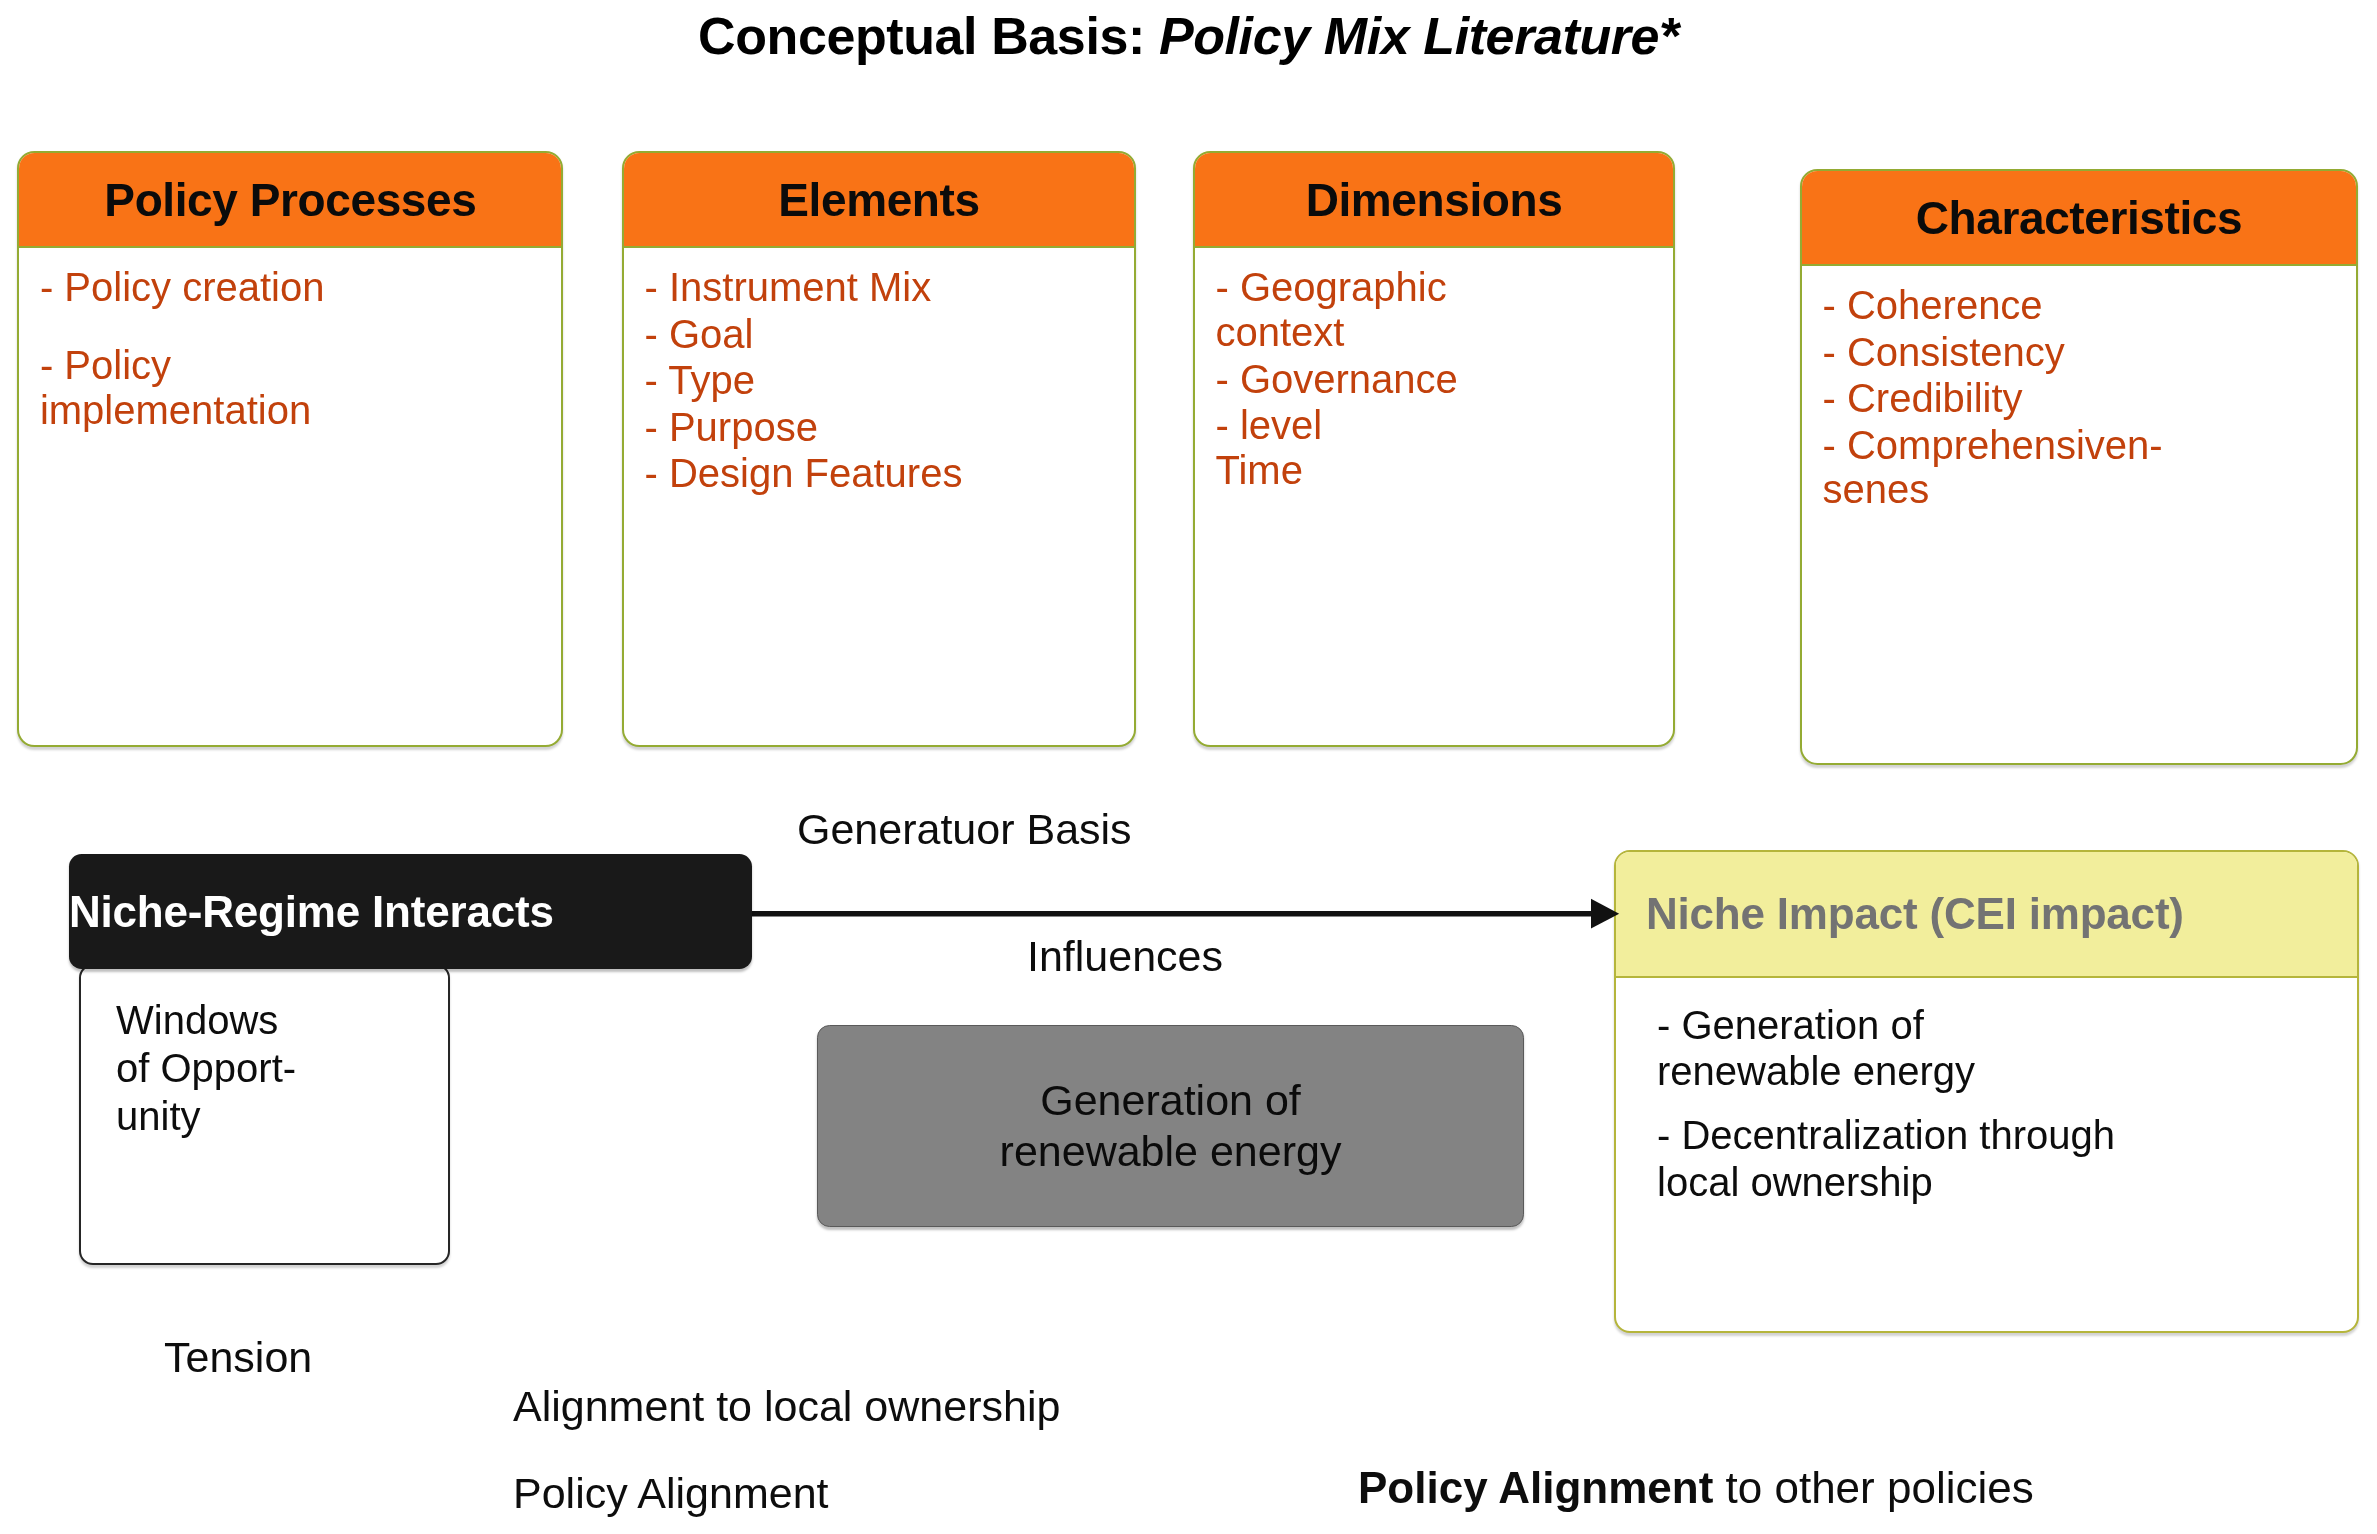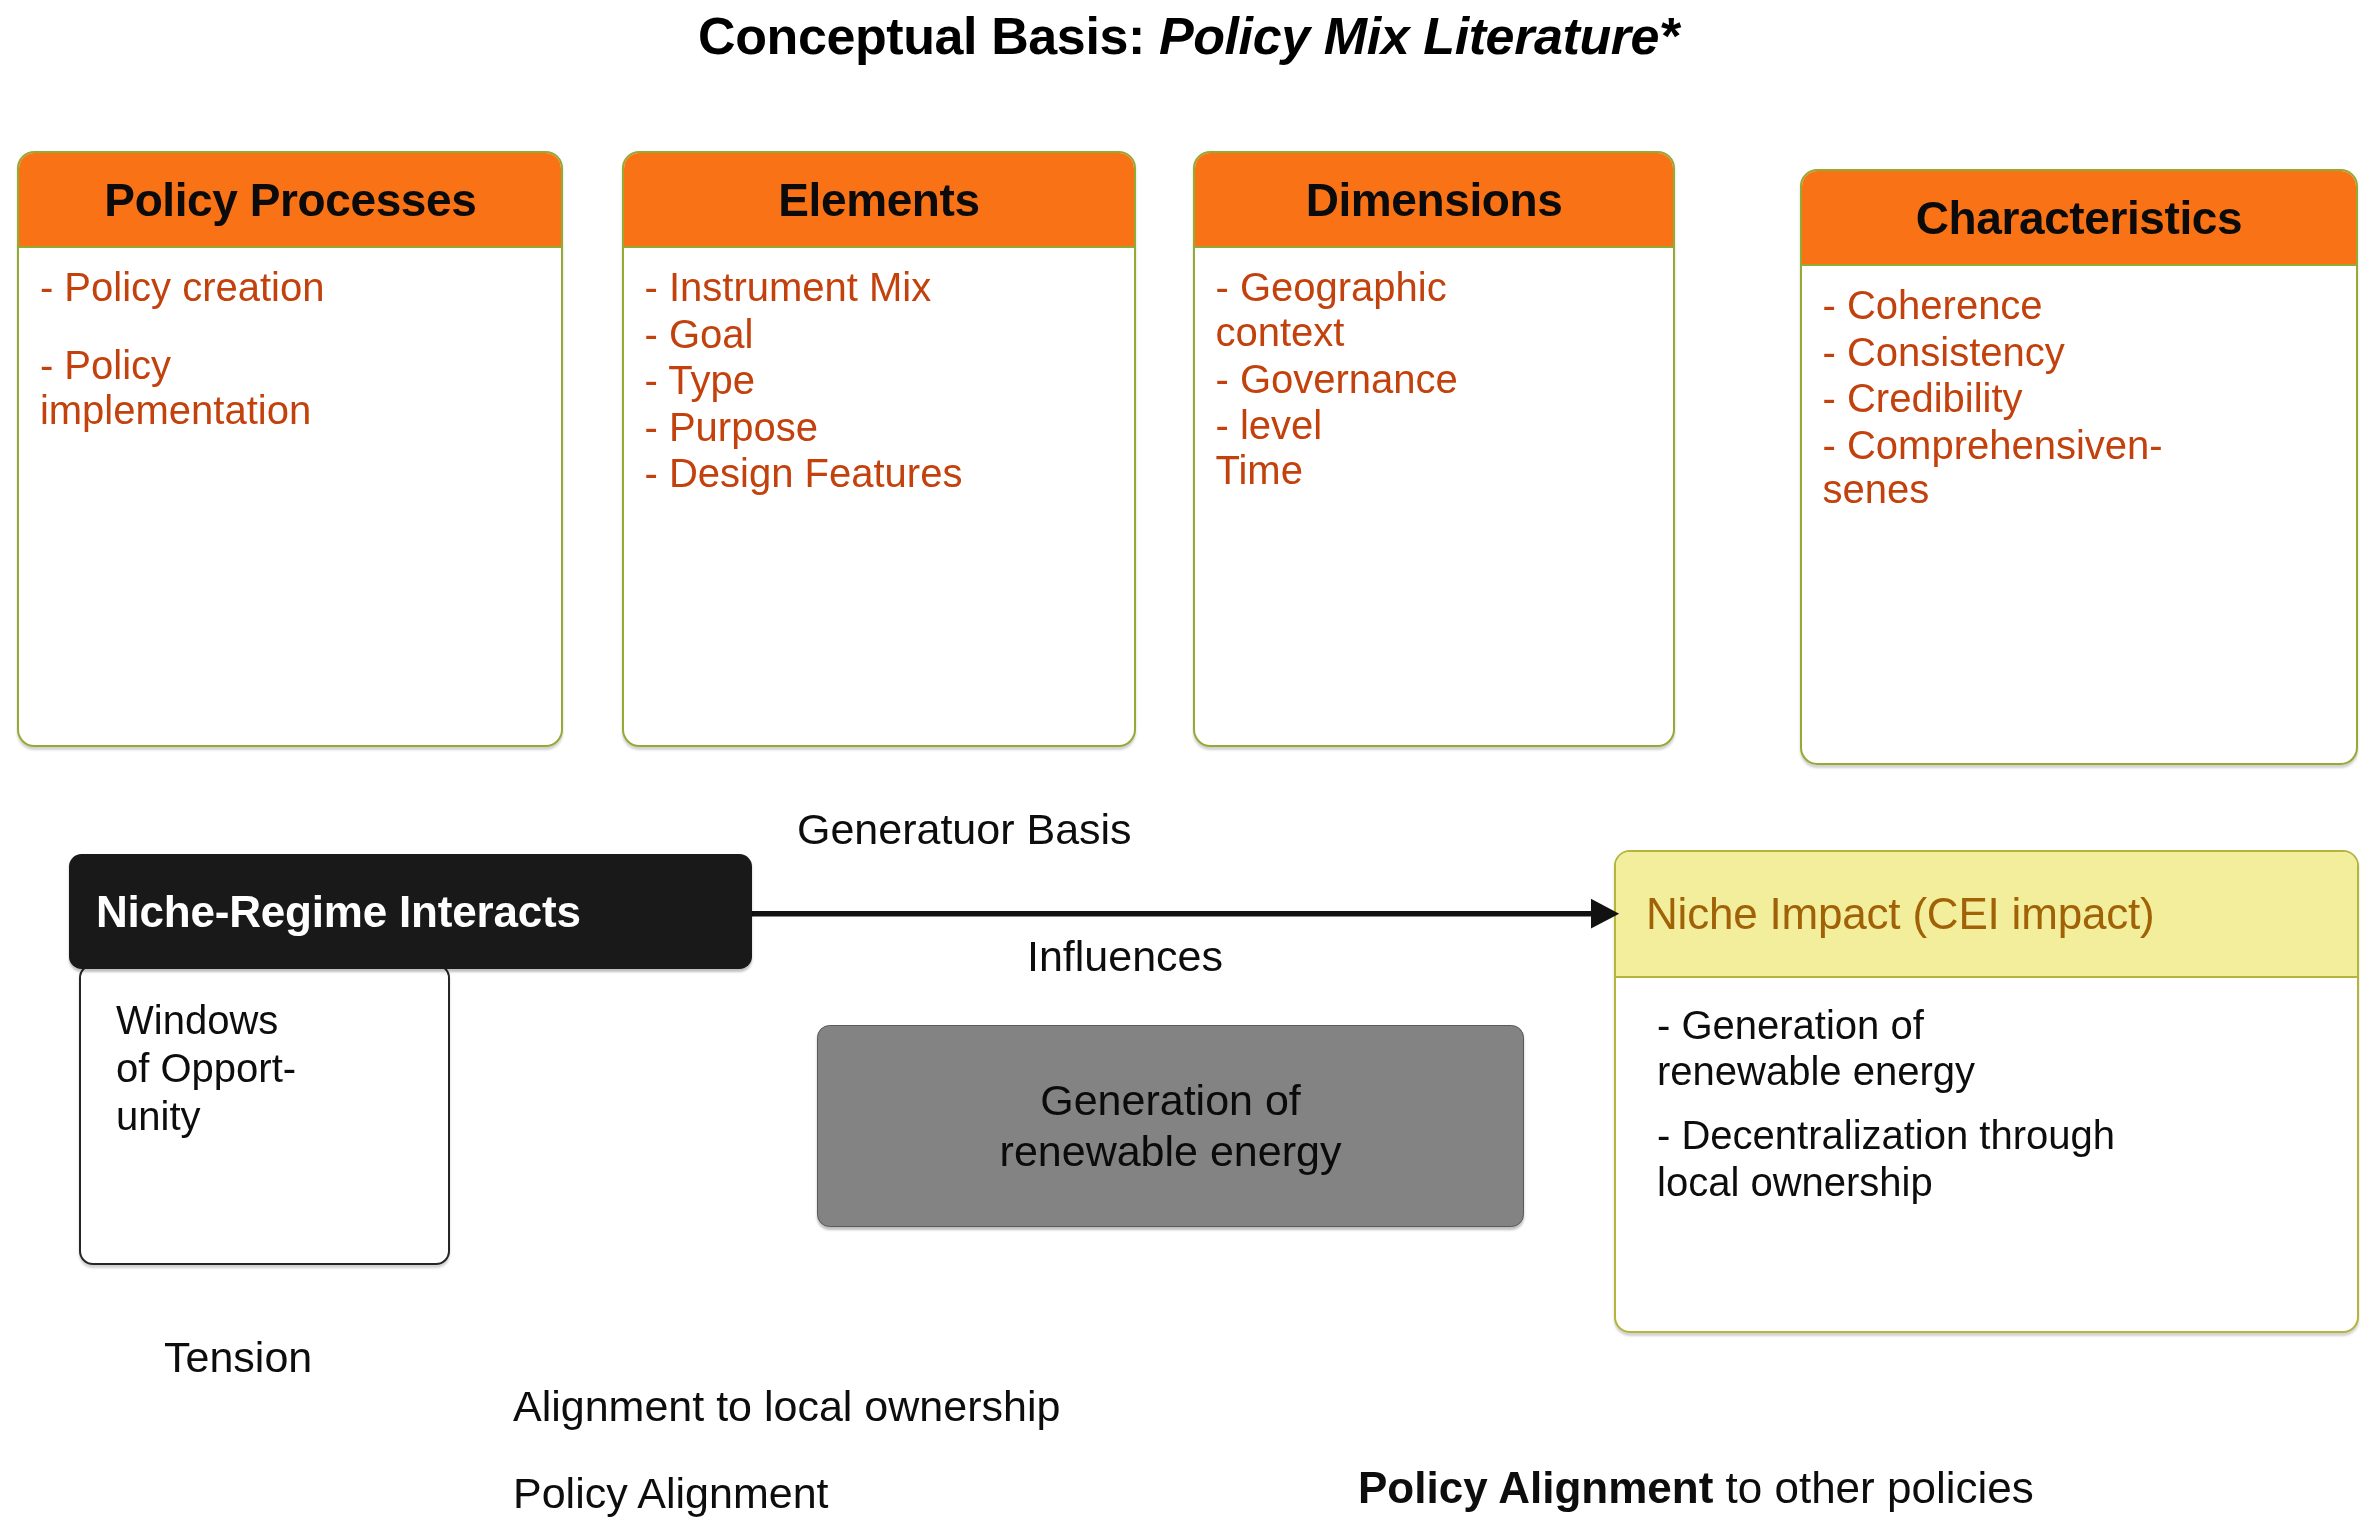--- a/index.html
+++ b/index.html
@@ -83,21 +83,20 @@
     position: absolute;
     left: 69px;
     top: 854px;
     width: 683px;
     height: 115px;
     box-sizing: border-box;
     background: #191919;
     border-radius: 12.6px;
     display: flex;
     align-items: center;
-    padding-left: 27px;
     font-size: 44px;
     font-weight: bold;
     color: #ffffff;
     letter-spacing: -0.2px;
     box-shadow: 0 2.4px 2.4px rgba(0,0,0,0.25);
     z-index: 3;
   }
   .niche-body {
     position: absolute;
     left: 79px;
@@ -179,22 +178,22 @@
   }
   .impact-head {
     box-sizing: border-box;
     height: 126px;
     background: #f2ee9c;
     border-bottom: 2.4px solid #b5b53b;
     display: flex;
     align-items: center;
     padding-left: 30px;
     font-size: 44px;
-    font-weight: normal;
-    color: #a16207;
+    font-weight: bold;
+    color: #737373;
     letter-spacing: -0.2px;
   }
   .impact-body {
     padding: 24px 16px 0 41px;
   }
   .impact-bullet {
     font-size: 40px;
     line-height: 1.16;
     color: #0d0d0d;
     white-space: pre-line;

